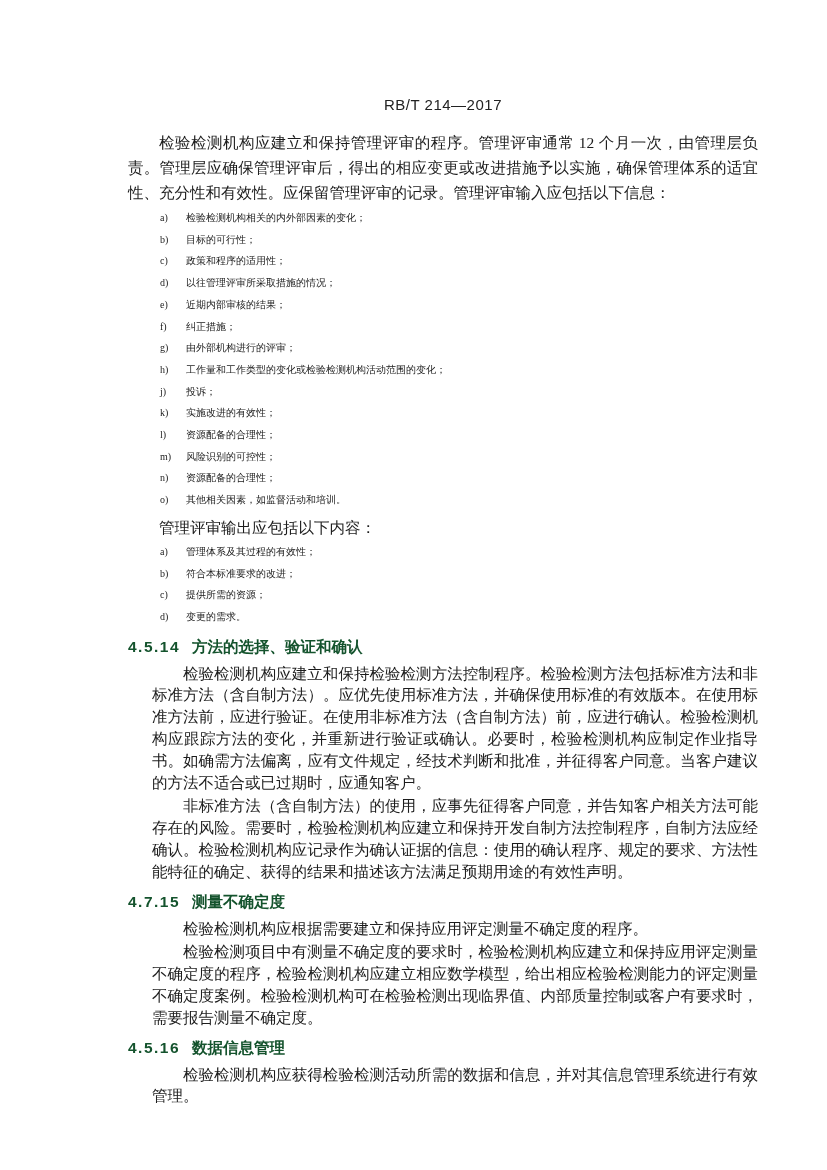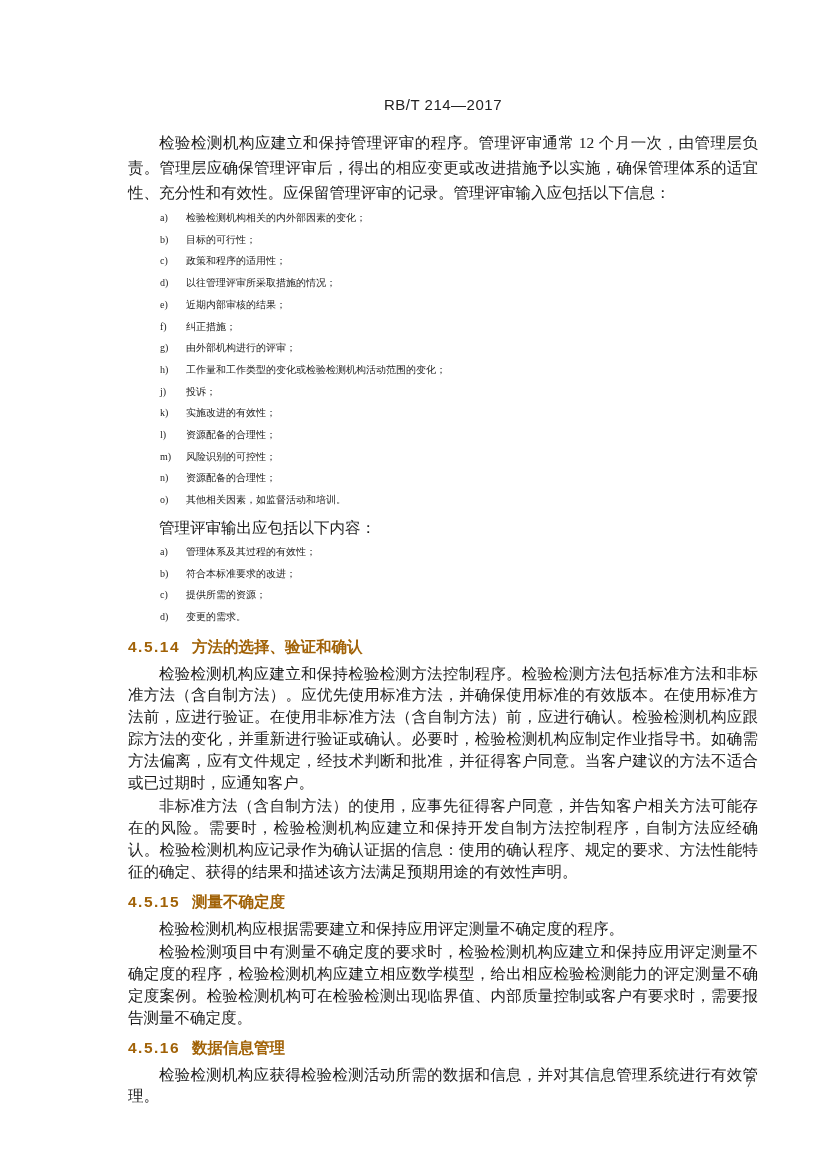--- a/index.html
+++ b/index.html
@@ -56,27 +56,27 @@
     line-height: 23px;
     text-indent: 2em;
     margin: 5px 0 1px 0;
   }
   .sec-heading {
     font-family: "Liberation Sans", "DejaVu Sans", sans-serif;
     font-weight: bold;
     font-size: 15.5px;
     line-height: 21px;
     margin: 8px 0 6px 0;
-    color: #a16207;
+    color: #14532d;
   }
   .sec-number {
     letter-spacing: 1.5px;
     margin-right: 12px;
   }
-  .sec-body .para { margin-bottom: 2px; }
+  .sec-body .para { margin-bottom: 2px; margin-left: 24px; }
   .page-number {
     position: absolute;
     top: 1074px;
     right: 74px;
     font-size: 14.5px;
     color: #333;
     font-family: "Liberation Serif", serif;
   }
 </style>
 </head>
@@ -117,21 +117,21 @@
 
     <div class="sec-block">
       <h4 class="sec-heading"><span class="sec-number">4.5.14</span><span>方法的选择、验证和确认</span></h4>
       <div class="sec-body">
         <p class="para tight">检验检测机构应建立和保持检验检测方法控制程序。检验检测方法包括标准方法和非标准方法（含自制方法）。应优先使用标准方法，并确保使用标准的有效版本。在使用标准方法前，应进行验证。在使用非标准方法（含自制方法）前，应进行确认。检验检测机构应跟踪方法的变化，并重新进行验证或确认。必要时，检验检测机构应制定作业指导书。如确需方法偏离，应有文件规定，经技术判断和批准，并征得客户同意。当客户建议的方法不适合或已过期时，应通知客户。</p>
         <p class="para tight">非标准方法（含自制方法）的使用，应事先征得客户同意，并告知客户相关方法可能存在的风险。需要时，检验检测机构应建立和保持开发自制方法控制程序，自制方法应经确认。检验检测机构应记录作为确认证据的信息：使用的确认程序、规定的要求、方法性能特征的确定、获得的结果和描述该方法满足预期用途的有效性声明。</p>
       </div>
     </div>
 
     <div class="sec-block">
-      <h4 class="sec-heading"><span class="sec-number">4.5.15</span><span>测量不确定度</span></h4>
+      <h4 class="sec-heading"><span class="sec-number">4.7.15</span><span>测量不确定度</span></h4>
       <div class="sec-body">
         <p class="para tight">检验检测机构应根据需要建立和保持应用评定测量不确定度的程序。</p>
         <p class="para tight">检验检测项目中有测量不确定度的要求时，检验检测机构应建立和保持应用评定测量不确定度的程序，检验检测机构应建立相应数学模型，给出相应检验检测能力的评定测量不确定度案例。检验检测机构可在检验检测出现临界值、内部质量控制或客户有要求时，需要报告测量不确定度。</p>
       </div>
     </div>
 
     <div class="sec-block">
       <h4 class="sec-heading"><span class="sec-number">4.5.16</span><span>数据信息管理</span></h4>
       <div class="sec-body">
         <p class="para tight">检验检测机构应获得检验检测活动所需的数据和信息，并对其信息管理系统进行有效管理。</p>

